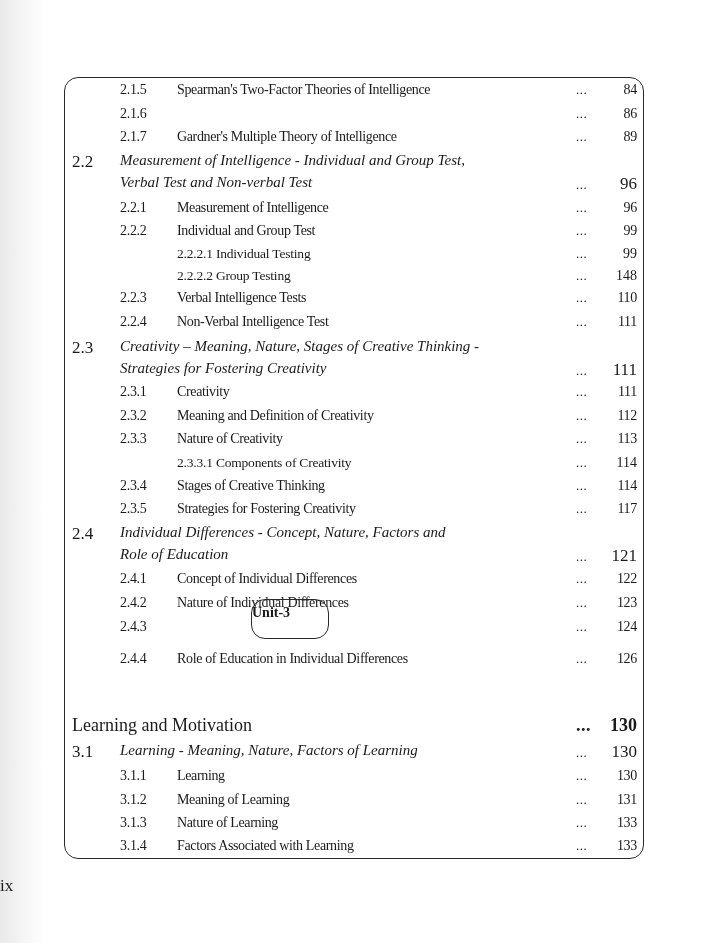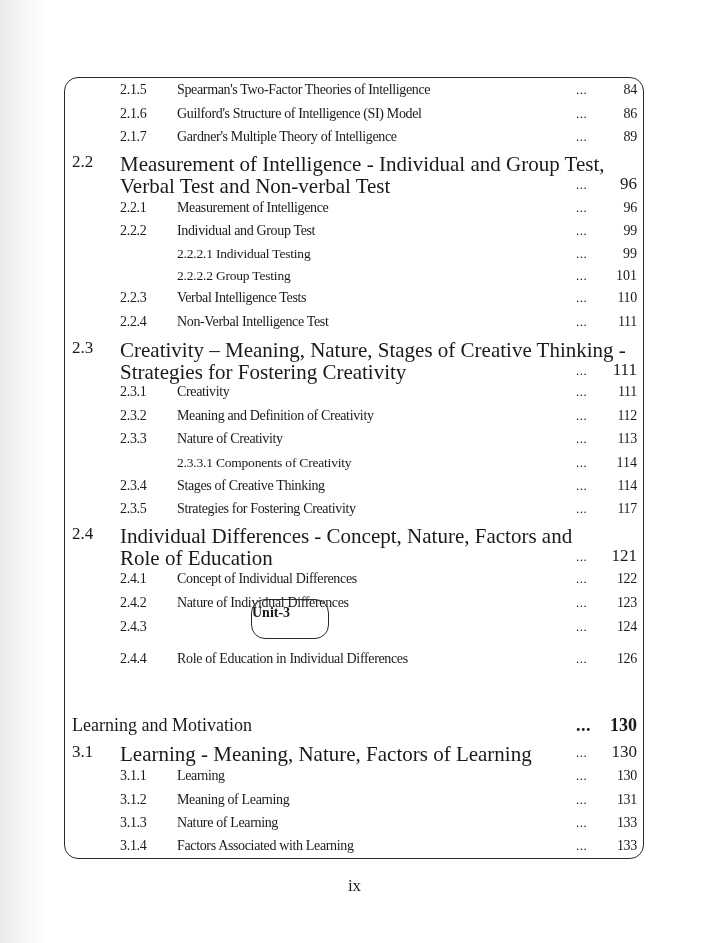--- a/index.html
+++ b/index.html
@@ -12,57 +12,56 @@
     .toc-box {
       position: absolute; left: 64px; top: 77px; width: 580px; height: 782px;
       border: 1.6px solid #2a2a2a; border-radius: 14px; box-sizing: border-box;
     }
     .row { position: absolute; left: 0; right: 0; height: 24px; }
     .num, .title, .dots, .page { position: absolute; white-space: nowrap; }
     .dots { left: 511px; font-size: 13px; letter-spacing: 0.5px; }
     .page { right: 6px; text-align: right; }
     
     .lvl2 .num { left: 7px; font-size: 17px; }
-    .lvl2 .title { left: 55px; font-size: 21px; }
+    .lvl2 .title { left: 55px; font-size: 15px; font-style: italic; }
     .lvl2 .page { font-size: 17px; }
     
     .lvl3 .num { left: 55px; font-size: 14px; letter-spacing: -0.3px; }
     .lvl3 .title { left: 112px; font-size: 14px; letter-spacing: -0.35px; }
     .lvl3 .page { font-size: 14px; letter-spacing: -0.3px; }
     
     .lvl4 .title { left: 112px; font-size: 13.5px; letter-spacing: -0.2px; }
     .lvl4 .page { font-size: 14px; }
     
     .unit-heading .title { left: 7px; font-size: 18px; font-weight: normal; }
     .unit-heading .dots, .unit-heading .page { font-weight: bold; font-size: 18px; }
     .unit-badge {
       position: absolute; left: 251px; top: 599px; width: 78px; height: 40px;
       border: 1.6px solid #2a2a2a; border-radius: 14px; box-sizing: border-box;
       text-align: left; font-size: 14px; font-weight: bold; line-height: 26px;
     }
     .page-number {
-      position: absolute; left: 0; width: 709px; top: 876px; text-align: center;
+      position: absolute; left: 0; width: 709px; top: 876px; text-align: left;
       font-size: 17px;
     }
   </style>
 </head>
 <body>
 
 <div class="toc-box">
 
   <div class="row lvl3" style="top:4px">
     <span class="num">2.1.5</span>
     <span class="title">Spearman's Two-Factor Theories of Intelligence</span>
     <span class="dots">...</span>
     <span class="page">84</span>
   </div>
 
   <div class="row lvl3" style="top:28px">
     <span class="num">2.1.6</span>
-    <span class="title">Guilford's Structure of Intelligence (SI) Model</span>
     <span class="dots">...</span>
     <span class="page">86</span>
   </div>
 
   <div class="row lvl3" style="top:51px">
     <span class="num">2.1.7</span>
     <span class="title">Gardner's Multiple Theory of Intelligence</span>
     <span class="dots">...</span>
     <span class="page">89</span>
   </div>
@@ -91,21 +90,21 @@
 
   <div class="row lvl4" style="top:168px">
     <span class="title">2.2.2.1 Individual Testing</span>
     <span class="dots">...</span>
     <span class="page">99</span>
   </div>
 
   <div class="row lvl4" style="top:190px">
     <span class="title">2.2.2.2 Group Testing</span>
     <span class="dots">...</span>
-    <span class="page">101</span>
+    <span class="page">148</span>
   </div>
 
   <div class="row lvl3" style="top:212px">
     <span class="num">2.2.3</span>
     <span class="title">Verbal Intelligence Tests</span>
     <span class="dots">...</span>
     <span class="page">110</span>
   </div>
 
   <div class="row lvl3" style="top:236px">

